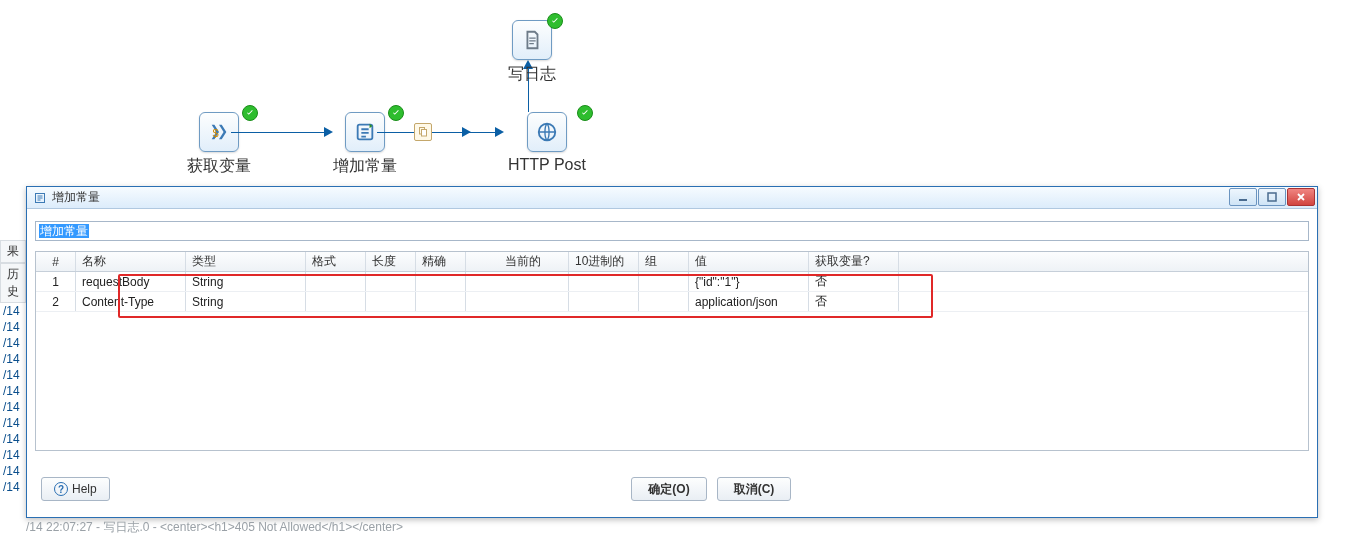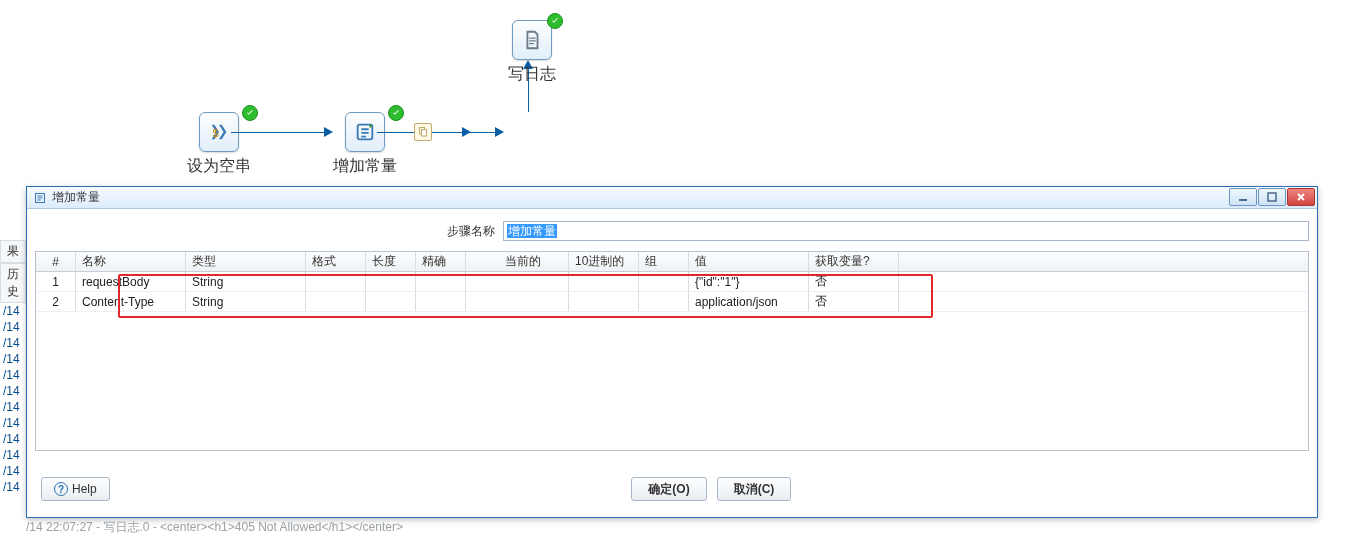--- a/index.html
+++ b/index.html
@@ -130,21 +130,21 @@
       <svg width="22" height="22" viewBox="0 0 24 24">
           <path fill="#3c7ab5" d="M4 4l5 8-5 8h3l5-8-5-8zm8 0l5 8-5 8h3l5-8-5-8z"></path>
           <text x="5" y="17" font-size="12" fill="#d08a00">$</text>
         </svg>
       <div class="badge">
           <svg viewBox="0 0 24 24">
             <path fill="#fff" d="M9 16l-4-4 1.5-1.5L9 13l8-8L18.5 6.5z"></path>
           </svg>
         </div>
     </div>
-    <span class="lbl">设为空串</span>
+    <span class="lbl">获取变量</span>
   </div>
 
   <div class="arrow-line" style="left:231px; top:132px; width:95px;"></div>
   <div class="arrow-head" style="left:324px; top:127px;"></div>
 
   <div class="node" style="left:333px; top:112px;">
     <div class="box">
       <svg width="22" height="22" viewBox="0 0 24 24">
           <rect x="4" y="4" width="16" height="16" rx="2" fill="none" stroke="#3c7ab5" stroke-width="2"></rect>
           <path stroke="#3c7ab5" stroke-width="2" d="M8 9h8M8 13h8M8 17h5"></path>
@@ -162,20 +162,34 @@
   <div class="arrow-line" style="left:377px; top:132px; width:120px;"></div>
   <div class="mid-icon" style="left:414px; top:123px;">
     <svg width="12" height="12" viewBox="0 0 24 24">
         <rect x="5" y="3" width="10" height="13" fill="none" stroke="#c4a76b" stroke-width="2"></rect>
         <rect x="9" y="7" width="10" height="13" fill="#fff" stroke="#c4a76b" stroke-width="2"></rect>
       </svg>
   </div>
   <div class="arrow-head" style="left:462px; top:127px;"></div>
   <div class="arrow-head" style="left:495px; top:127px;"></div>
 
+  <div class="node" style="left:508px; top:112px;">
+    <div class="box">
+      <svg width="22" height="22" viewBox="0 0 24 24">
+          <circle cx="12" cy="12" r="9" fill="none" stroke="#3c7ab5" stroke-width="2"></circle>
+          <path stroke="#3c7ab5" stroke-width="1.5" fill="none" d="M3 12h18M12 3c3 3 3 15 0 18M12 3c-3 3-3 15 0 18"></path>
+        </svg>
+      <div class="badge">
+          <svg viewBox="0 0 24 24">
+            <path fill="#fff" d="M9 16l-4-4 1.5-1.5L9 13l8-8L18.5 6.5z"></path>
+          </svg>
+        </div>
+    </div>
+    <span class="lbl">HTTP Post</span>
+  </div>
 
   <div style="position:absolute; left:528px; top:66px; width:0; height:46px; border-left:1px solid #0b5fa5;"></div>
   <div class="arrow-head-up" style="position:absolute; left:523px; top:60px;"></div>
 
   <div class="node" style="left:508px; top:20px;">
     <div class="box">
       <svg width="22" height="22" viewBox="0 0 24 24">
           <path fill="none" stroke="#6d7b88" stroke-width="2" d="M7 3h8l3 3v15H7z"></path>
           <path stroke="#6d7b88" stroke-width="1.5" d="M9 10h7M9 13h7M9 16h5"></path>
         </svg>
@@ -231,21 +245,20 @@
       <div class="winbtn close">
           <svg width="10" height="10" viewBox="0 0 10 10">
             <path stroke="#fff" stroke-width="1.8" d="M2 2l6 6M8 2l-6 6"></path>
           </svg>
         </div>
     </div>
   </div>
 
   <div class="dialog-body">
     <div class="step-row">
-      <label>步骤名称</label>
       <div class="step-input">
         <span class="sel">增加常量</span>
       </div>
     </div>
 
 
     <div class="grid-wrap">
       <div class="grid-header">
         <div class="gh hash">#</div>
         <div class="gh col-name">名称</div>

